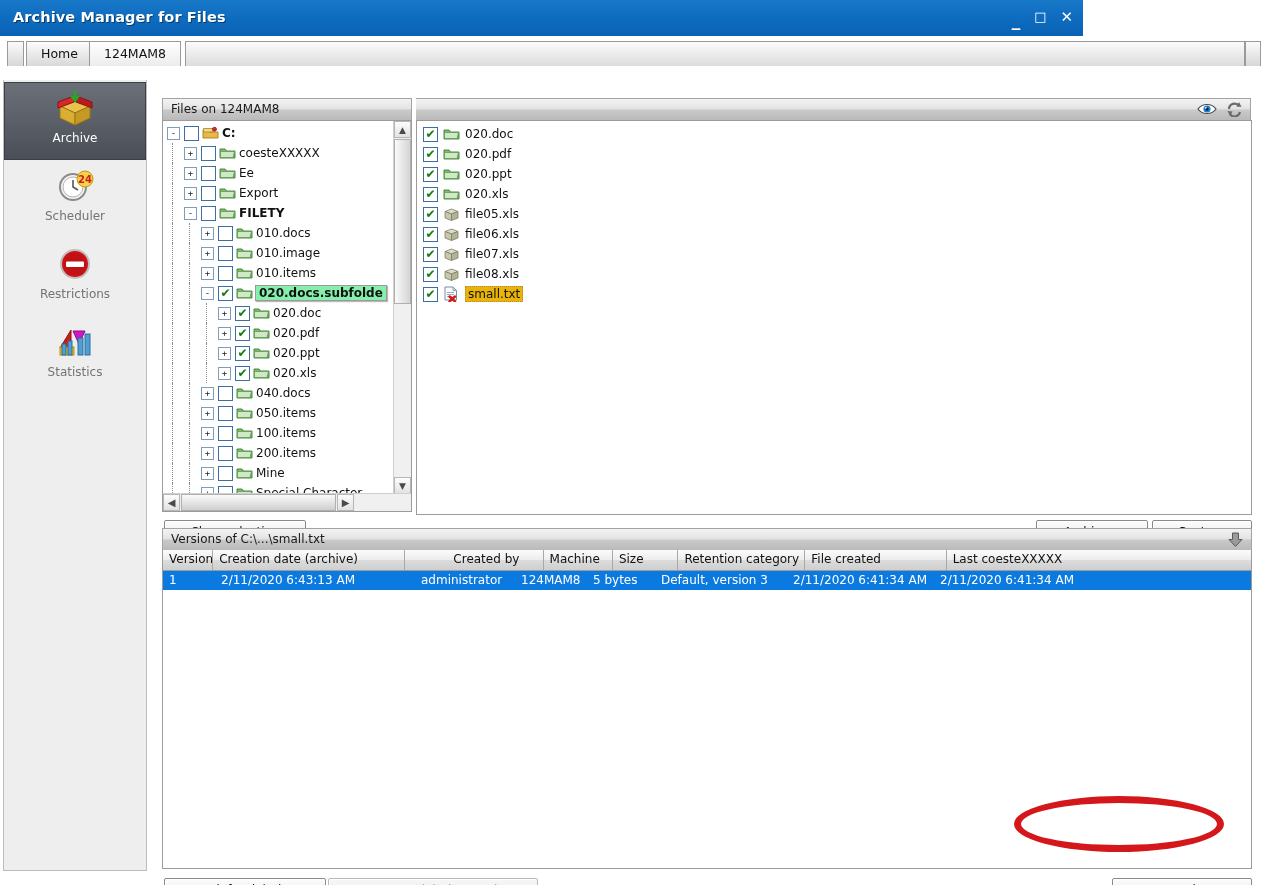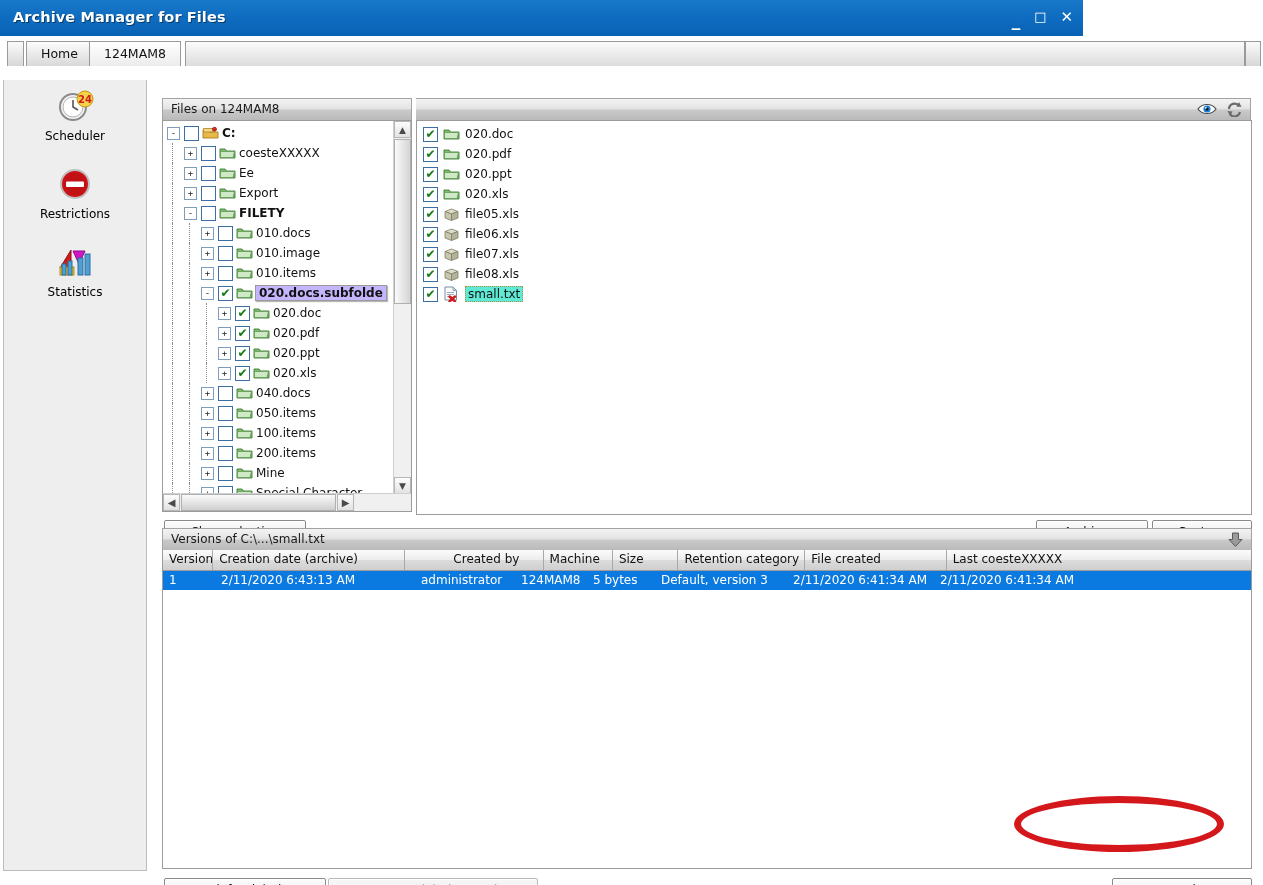--- a/index.html
+++ b/index.html
@@ -64,21 +64,21 @@
   .navitem{
     position:relative;width:142px;height:78px;text-align:center;cursor:default;
     display:flex;flex-direction:column;align-items:center;justify-content:flex-start;
   }
   .navitem.sel{
     background:linear-gradient(to bottom,#6c7078,#4a4e56);
     box-shadow:inset 0 0 0 1px #3b3f46;
   }
   .navitem.sel .navlabel{color:#ffffff;}
   .navicon{height:44px;display:flex;align-items:center;justify-content:center;margin-top:4px;}
-  .navlabel{font-size:12px;color:#000000;margin-top:1px;}
+  .navlabel{font-size:12px;color:#737373;margin-top:1px;}
 
   
   .main{position:absolute;left:152px;top:80px;width:1108px;height:790px;background:#ffffff;}
 
   .group{
     position:absolute;border:1px solid #a3a3a3;background:#701a75;
   }
   .gheader{
     height:22px;line-height:21px;padding-left:8px;font-size:12px;color:#1a1a1a;
     background:linear-gradient(to bottom,#f3f3f3 0%,#e3e3e3 45%,#c9c9c9 50%,#b8b8b8 100%);
@@ -103,21 +103,21 @@
   }
   .cbx{
     width:13px;height:13px;border:1px solid #3c6ea5;background:#ffffff;
     display:inline-flex;align-items:center;justify-content:center;
     margin-right:3px;flex:0 0 auto;cursor:pointer;
   }
   .cbx .tick{color:#137a13;font-size:12px;line-height:11px;font-weight:bold;}
   .tlabel{font-size:12px;color:#111;margin-left:3px;}
   .tlabel.b{font-weight:bold;}
   .tlabel.selbox{
-    background:#c4b5fd;border:1px solid #9a9a9a;padding:0 3px;margin-left:2px;
+    background:#86efac;border:1px solid #9a9a9a;padding:0 3px;margin-left:2px;
     box-shadow:1px 1px 1px rgba(0,0,0,.28);
   }
   .guide{position:absolute;top:0;height:20px;border-left:1px dotted #8a8a8a;}
 
   
   .vsb{
     position:absolute;right:0;top:0;width:17px;bottom:17px;
     background:#f0f0f0;border-left:1px solid #cfcfcf;
   }
   .vsb .btn{
@@ -145,21 +145,21 @@
   }
 
   
   #fileGroup{left:264px;top:18px;width:834px;height:412px;}
   .filebox{
     position:absolute;left:264px;top:40px;width:834px;height:390px;
     background:#ffffff;border:1px solid #9b9b9b;overflow:hidden;padding-top:3px;
   }
   .frow{height:20px;display:flex;align-items:center;padding-left:6px;cursor:default;}
   .flabel{font-size:12px;color:#111;margin-left:5px;}
-  .flabel.focus{border:1px dotted #b08a3e;background:#5eead4;padding:0 2px;}
+  .flabel.focus{border:1px dotted #b08a3e;background:#eab308;padding:0 2px;}
 
   
   .btn3d{
     position:absolute;height:24px;line-height:22px;text-align:center;font-size:12px;color:#111;
     background:linear-gradient(to bottom,#fdfdfd 0%,#f0f0f0 45%,#e2e2e2 55%,#d2d2d2 100%);
     border:1px solid #8a8a8a;border-radius:2px;cursor:pointer;
     box-shadow:inset 1px 1px 0 #ffffff;
   }
   .btn3d.disabled{color:#a0a0a0;background:linear-gradient(to bottom,#f6f6f6,#ebebeb);border-color:#b9b9b9;}
 
@@ -208,20 +208,34 @@
   <div class="tabstrip">
     <div class="stub"></div>
     <div class="ttab" style="left:26px;">Home</div>
     <div class="ttab active" style="left:89px;">124MAM8</div>
     <div class="tabfill"></div>
     <div class="tabfill2"></div>
   </div>
 
   <div class="leftnav">
 
+    <div class="navitem sel" style="margin-top:2px;">
+      <div class="navicon">
+        <svg width="42" height="40" viewBox="0 0 42 40">
+          <polygon points="21,12 6,18 21,25 36,18" fill="#e8c24a" stroke="#9a7a12" stroke-width="1"></polygon>
+          <polygon points="6,18 6,30 21,37 21,25" fill="#d9ae33" stroke="#9a7a12" stroke-width="1"></polygon>
+          <polygon points="36,18 36,30 21,37 21,25" fill="#c49a24" stroke="#9a7a12" stroke-width="1"></polygon>
+          <polygon points="4,14 20,8 20,14 4,20" fill="#d8282c" stroke="#8d1113" stroke-width="1"></polygon>
+          <polygon points="38,14 22,8 22,14 38,20" fill="#b81b20" stroke="#8d1113" stroke-width="1"></polygon>
+          <path d="M21 2 L21 12" stroke="#2aa52a" stroke-width="3" fill="none"></path>
+          <polygon points="21,15 16,8 26,8" fill="#2aa52a"></polygon>
+        </svg>
+      </div>
+      <div class="navlabel">Archive</div>
+    </div>
 
     <div class="navitem">
       <div class="navicon">
         <svg width="42" height="40" viewBox="0 0 42 40">
           <circle cx="19" cy="21" r="13" fill="#f2f2f2" stroke="#8b8b8b" stroke-width="2"></circle>
           <circle cx="19" cy="21" r="10" fill="#ffffff" stroke="#b5b5b5" stroke-width="1"></circle>
           <path d="M19 14 L19 21 L24 24" stroke="#555" stroke-width="1.6" fill="none"></path>
           <circle cx="31" cy="13" r="8" fill="#f6d24a" stroke="#c09a10" stroke-width="1"></circle>
           <text x="31" y="17" font-size="10" font-weight="bold" fill="#cf1b1b" text-anchor="middle" font-family="DejaVu Sans">24</text>
         </svg>

